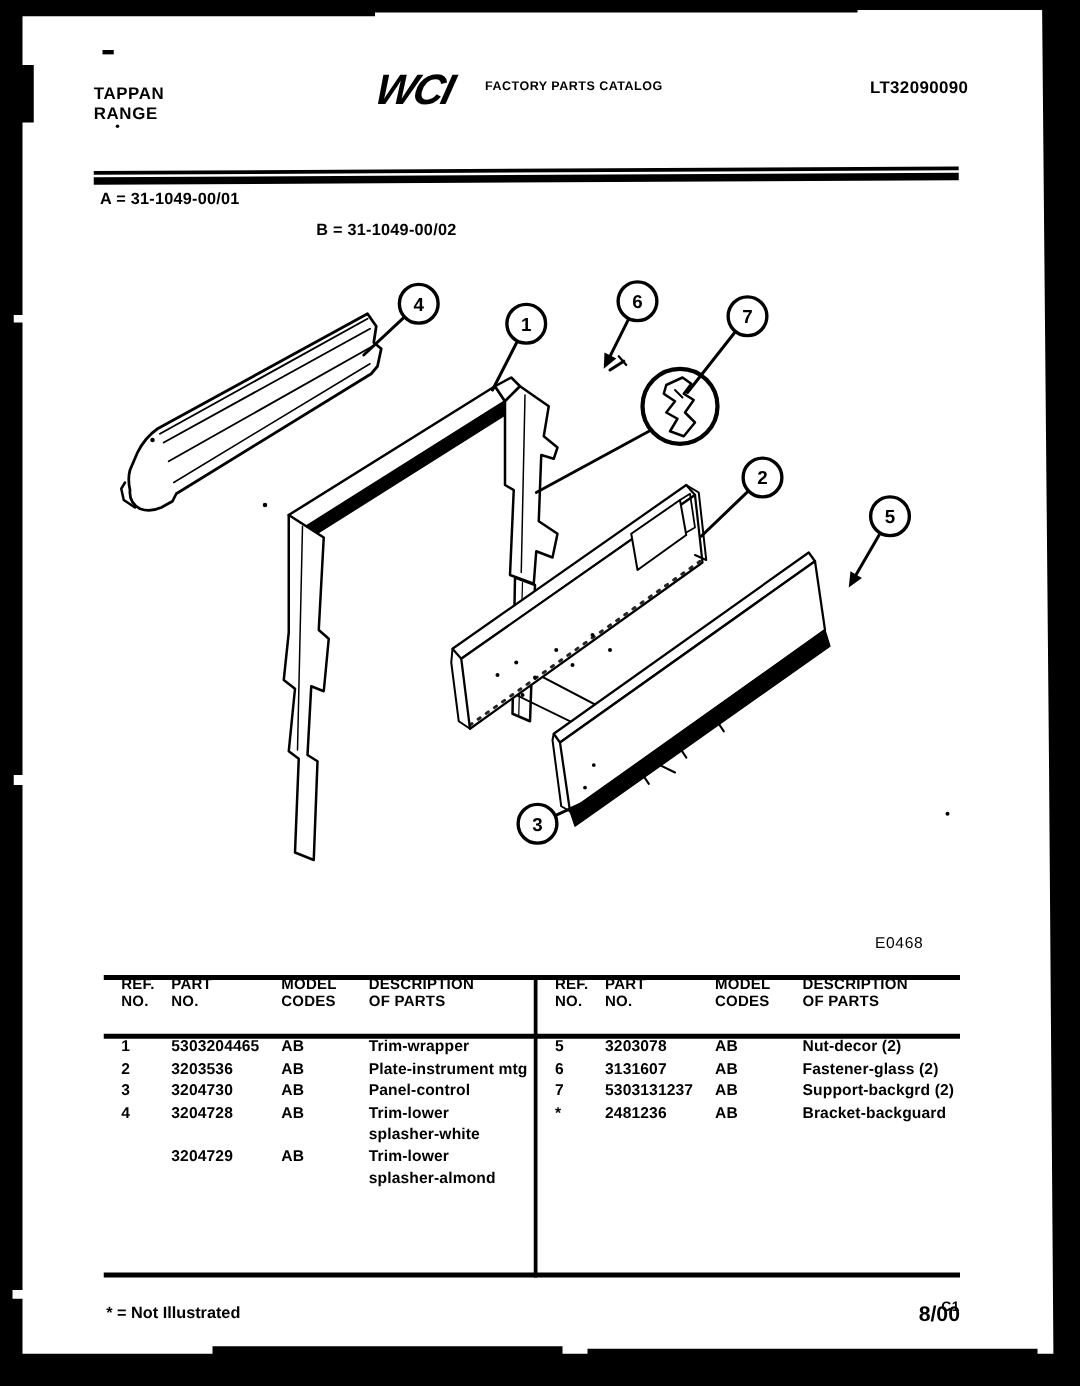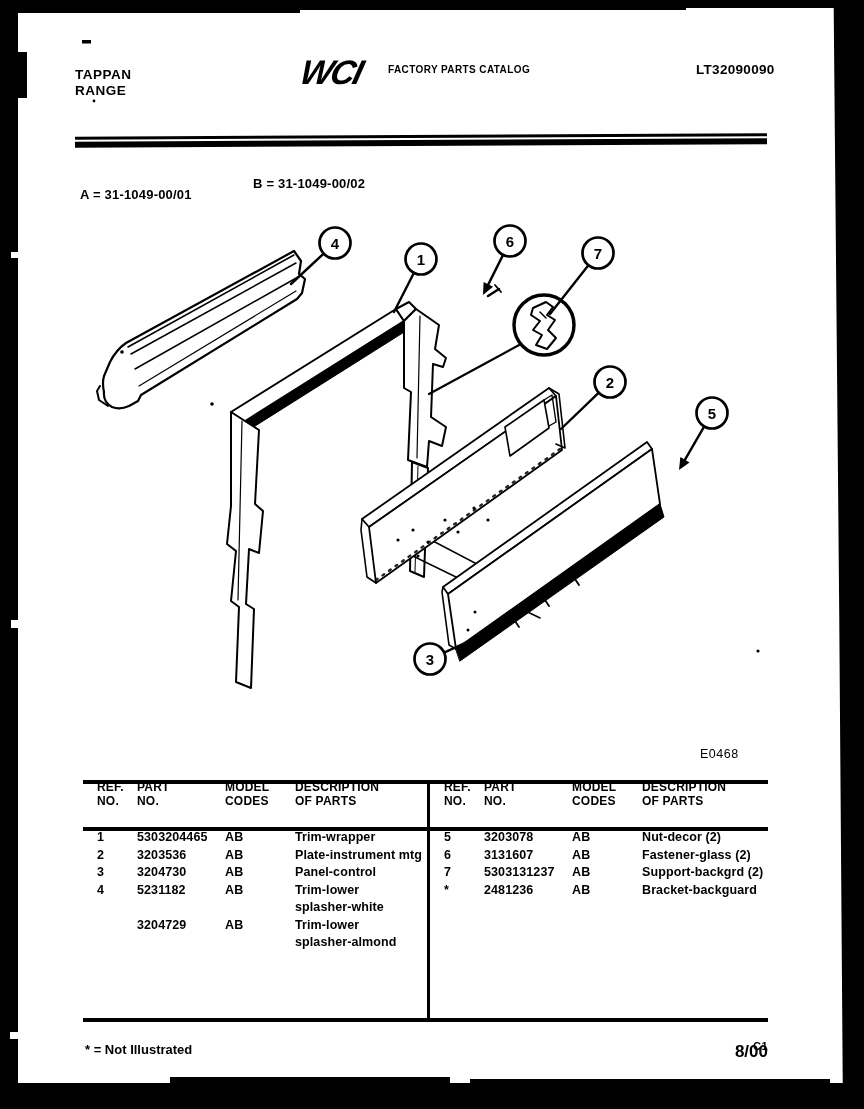--- a/index.html
+++ b/index.html
@@ -178,21 +178,21 @@
 </div>
 <div class="abs wci">WCI</div>
 <div class="abs cattitle">FACTORY PARTS CATALOG</div>
 <div class="abs pubno">LT32090090</div>
 
 <div class="abs rule">
   <div class="r1"></div>
   <div class="r2"></div>
 </div>
 
-<div class="abs models" style="left:80px;margin-top:36px;">A = 31-1049-00/01</div>
+<div class="abs models" style="left:80px;">A = 31-1049-00/01</div>
 <div class="abs models" style="left:253px;margin-top:25px;">B = 31-1049-00/02</div>
 
 <div class="abs diagcode">E0468</div>
 
 <div class="abs ptable">
   <div class="topline"></div>
   <div class="sepline"></div>
   <div class="botline"></div>
   <div class="vdiv"></div>
 
@@ -216,21 +216,21 @@
           <div class="c-desc">Plate-instrument mtg</div>
         </div>
         <div class="trow">
           <div>3</div>
           <div>3204730</div>
           <div>AB</div>
           <div class="c-desc">Panel-control</div>
         </div>
         <div class="trow">
           <div>4</div>
-          <div>5231182</div>
+          <div>3204728</div>
           <div>AB</div>
           <div class="c-desc">Trim-lower
 splasher-white</div>
         </div>
         <div class="trow">
           <div></div>
           <div>3204729</div>
           <div>AB</div>
           <div class="c-desc">Trim-lower
 splasher-almond</div>

